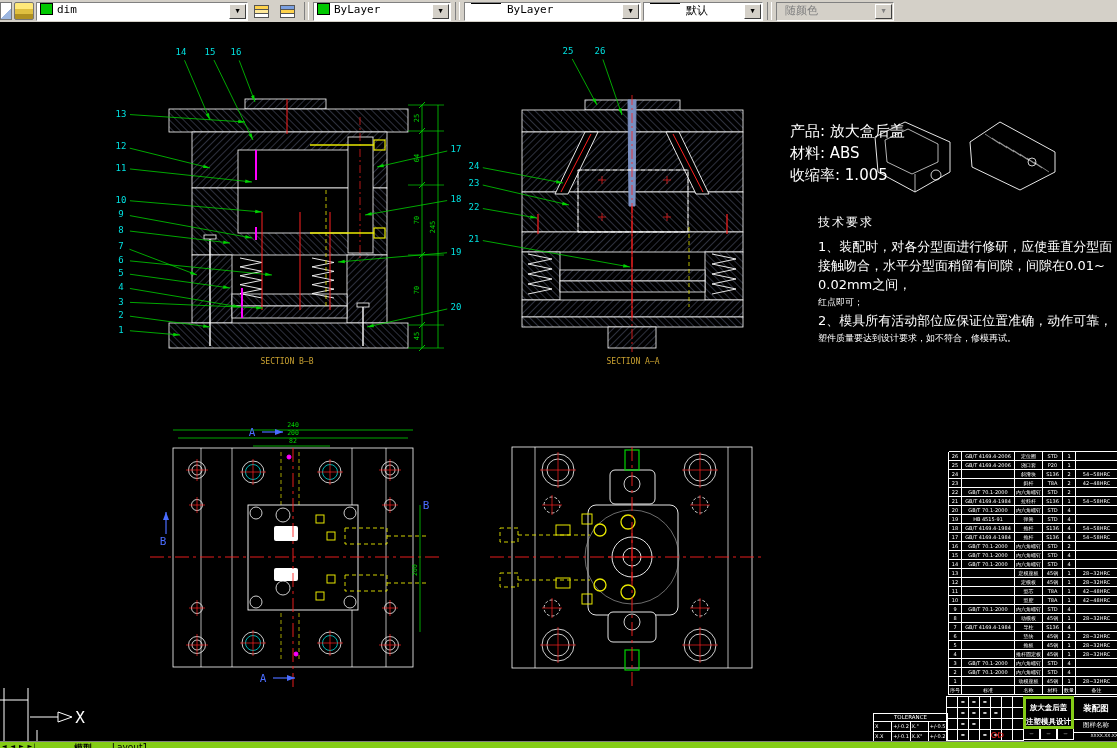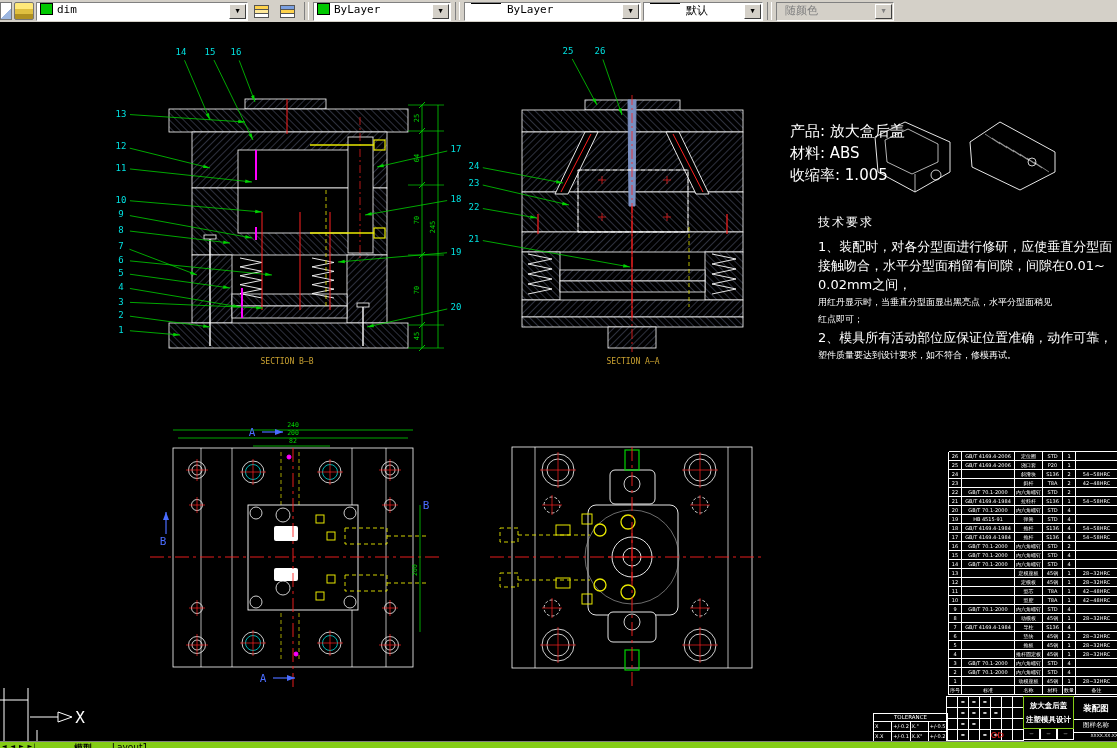--- a/index.html
+++ b/index.html
@@ -43,21 +43,21 @@
   #tblock{position:absolute;left:862px;top:674px;width:256px;height:45px;color:#fff;}
   #tol{position:absolute;left:11px;top:17px;width:73px;height:27px;border:1px solid #fff;font-size:5px;}
   #tol .tol-title{height:7px;text-align:center;border-bottom:1px solid #fff;font-size:5.5px;line-height:7px;}
   .tolrow{display:flex;height:9px;border-bottom:1px solid #fff;}
   .tolrow>div{flex:1;border-right:1px solid #fff;line-height:9px;padding-left:1px;overflow:hidden;}
   #siggrid{position:absolute;left:84px;top:0px;width:77px;height:44px;
      display:grid;grid-template-columns:repeat(7,1fr);grid-template-rows:repeat(4,1fr);
      border-left:1px solid #fff;border-top:1px solid #fff;}
   #siggrid>div{border-right:1px solid #fff;border-bottom:1px solid #fff;font-size:4px;
      color:#fff;text-align:center;line-height:10px;overflow:hidden;}
-  #ttitle{position:absolute;left:161px;top:0px;width:51px;height:33px;border:1px solid #84cc16;
+  #ttitle{position:absolute;left:161px;top:0px;width:51px;height:33px;border:3px solid #84cc16;
      text-align:center;font-weight:bold;font-size:7.5px;line-height:14px;padding-top:2px;box-sizing:border-box;}
   #tminirow{position:absolute;left:161px;top:33px;width:51px;height:11px;display:flex;}
   #tminirow>div{flex:1;border:1px solid #fff;border-top:none;font-size:4px;line-height:10px;text-align:center;}
   #tright1{position:absolute;left:212px;top:0px;width:44px;height:22px;border:1px solid #fff;border-left:none;
      text-align:center;font-weight:bold;font-size:8.5px;line-height:22px;}
   #tright2{position:absolute;left:212px;top:22px;width:44px;height:14px;border:1px solid #fff;border-left:none;border-top:none;
      text-align:center;font-size:6.5px;line-height:14px;}
   #tcode{position:absolute;left:212px;top:37px;width:44px;text-align:right;font-size:4.5px;color:#fff;}
   
   #tabstrip{position:absolute;left:0;top:741px;width:1117px;height:7px;background:#84cc16;
@@ -480,21 +480,20 @@
       <div>材料: ABS</div>
       <div>收缩率: 1.005</div>
     </div>
 
     <div class="cadtext" id="tech">
       <div class="t-title">技术要求</div>
       <div id="tech-lines">
           <div class="big">1、装配时，对各分型面进行修研，应使垂直分型面</div>
           <div class="big">接触吻合，水平分型面稍留有间隙，间隙在0.01~</div>
           <div class="big">0.02mm之间，</div>
-          <div class="small">用红丹显示时，当垂直分型面显出黑亮点，水平分型面稍见</div>
           <div class="small">红点即可；</div>
           <div class="big">2、模具所有活动部位应保证位置准确，动作可靠，</div>
           <div class="small">塑件质量要达到设计要求，如不符合，修模再试。</div>
         </div>
     </div>
 
     <div id="bom">
         <div class="bomrow">
           <div class="c0">26</div>
           <div class="c1">GB/T 4169.4-2006</div>

